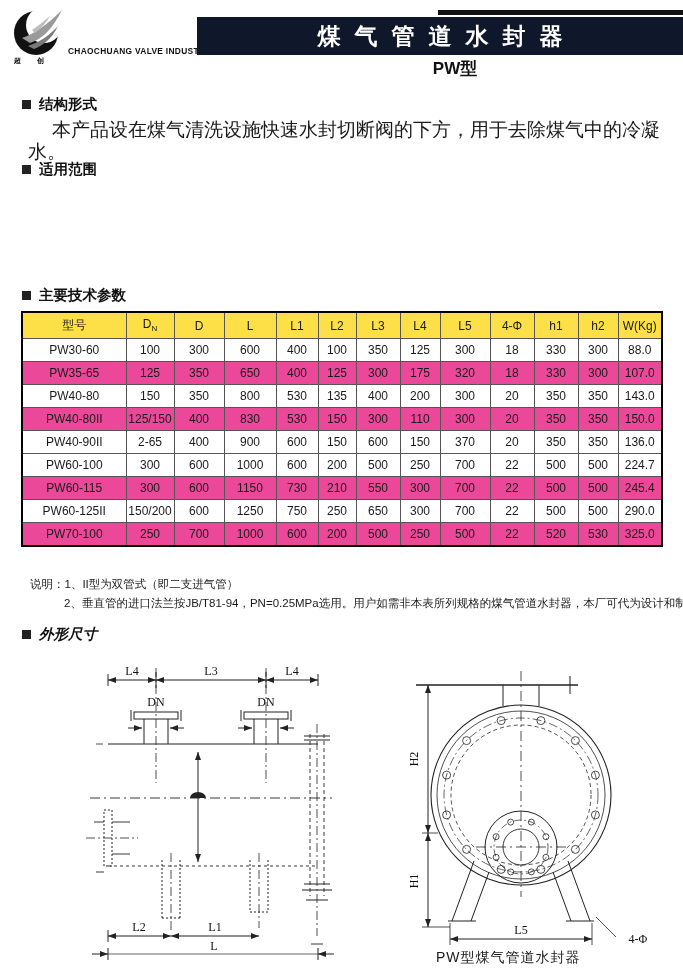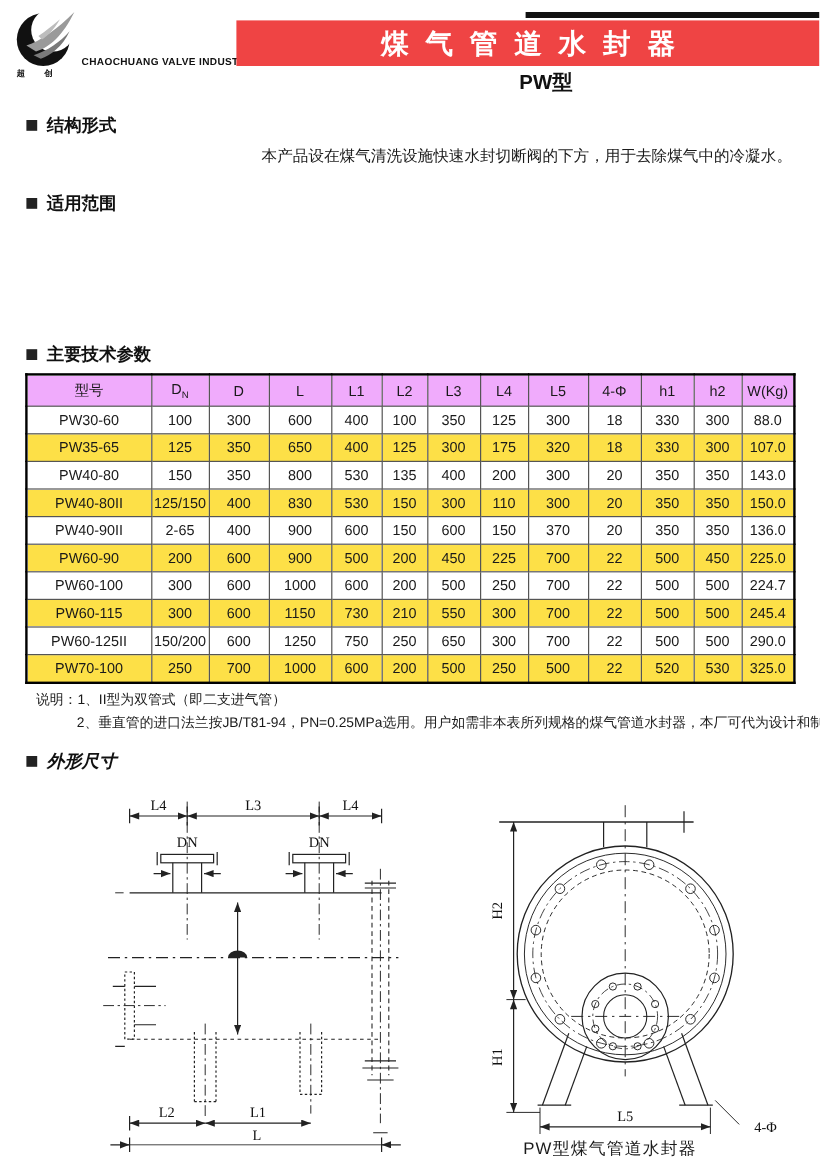--- a/index.html
+++ b/index.html
@@ -7,41 +7,41 @@
         font-family:"Liberation Sans","DejaVu Sans",sans-serif;color:#1a1a1a;}
   .abs{position:absolute;}
 
   
   #logo-box{left:10px;top:6px;width:200px;height:62px;}
   #logo-mark{position:absolute;left:2px;top:2px;}
   #logo-mark-text{position:absolute;left:4px;top:50px;font-size:7px;font-weight:bold;letter-spacing:7px;color:#111;}
   #company-cn{position:absolute;left:58px;top:6px;font-size:27px;font-weight:bold;letter-spacing:7px;color:#111;white-space:nowrap;}
   #company-en{position:absolute;left:58px;top:40px;font-size:8.4px;font-weight:bold;letter-spacing:0.3px;color:#111;white-space:nowrap;}
   #top-strip{left:438px;top:10px;width:245px;height:5px;background:#111111;}
-  #title-bar{left:197px;top:17px;width:486px;height:38px;background:#ef4444;color:#ffffff;
+  #title-bar{left:197px;top:17px;width:486px;height:38px;background:#0f172a;color:#ffffff;
              font-size:23px;font-weight:bold;letter-spacing:14px;text-indent:14px;text-align:center;line-height:39px;white-space:nowrap;}
   #model-subtitle{left:200px;top:57px;width:510px;text-align:center;font-size:17px;font-weight:bold;color:#111;}
 
   
   .sec-head{display:flex;align-items:center;font-size:14.5px;font-weight:bold;color:#111;}
   .bullet{display:inline-block;width:9px;height:9px;background:#222;margin-right:8px;flex:0 0 auto;}
 
   
-  .para{font-size:13px;line-height:22px;color:#1a1a1a;text-align:right;}
+  .para{font-size:19px;line-height:22px;color:#1a1a1a;}
   .indent{text-indent:24px;}
   #structure-body{left:28px;top:119px;width:632px;}
   #scope-paras{left:28px;top:183px;width:634px;}
 
   
   #params-table{position:absolute;left:21px;top:311px;width:642px;border-collapse:collapse;table-layout:fixed;
                 border:2px solid #000;}
   #params-table th,#params-table td{border:1px solid #555;text-align:center;vertical-align:middle;
                 font-size:12px;font-weight:normal;padding:0;height:22px;overflow:hidden;white-space:nowrap;}
-  #params-table thead th{background:#f0abfc;height:25px;}
-  #params-table tr.alt{background:#fde047;}
+  #params-table thead th{background:#fde047;height:25px;}
+  #params-table tr.alt{background:#ec4899;}
   #params-table sub{font-size:8px;}
 
   
   #notes{left:30px;top:575px;width:645px;font-size:11.5px;line-height:19px;white-space:nowrap;color:#1a1a1a;}
   #notes .note-cont{margin-left:34px;}
 
   
   svg text{font-family:"Liberation Serif","DejaVu Serif",serif;font-size:12px;fill:#111;}
   #drawing-caption{left:436px;top:949px;font-size:14px;color:#1a1a1a;letter-spacing:1px;}
 </style>
@@ -183,35 +183,20 @@
           <td>600</td>
           <td>150</td>
           <td>600</td>
           <td>150</td>
           <td>370</td>
           <td>20</td>
           <td>350</td>
           <td>350</td>
           <td>136.0</td>
         </tr>
-        <tr class="alt">
-          <td>PW60-90</td>
-          <td>200</td>
-          <td>600</td>
-          <td>900</td>
-          <td>500</td>
-          <td>200</td>
-          <td>450</td>
-          <td>225</td>
-          <td>700</td>
-          <td>22</td>
-          <td>500</td>
-          <td>450</td>
-          <td>225.0</td>
-        </tr>
         <tr>
           <td>PW60-100</td>
           <td>300</td>
           <td>600</td>
           <td>1000</td>
           <td>600</td>
           <td>200</td>
           <td>500</td>
           <td>250</td>
           <td>700</td>

